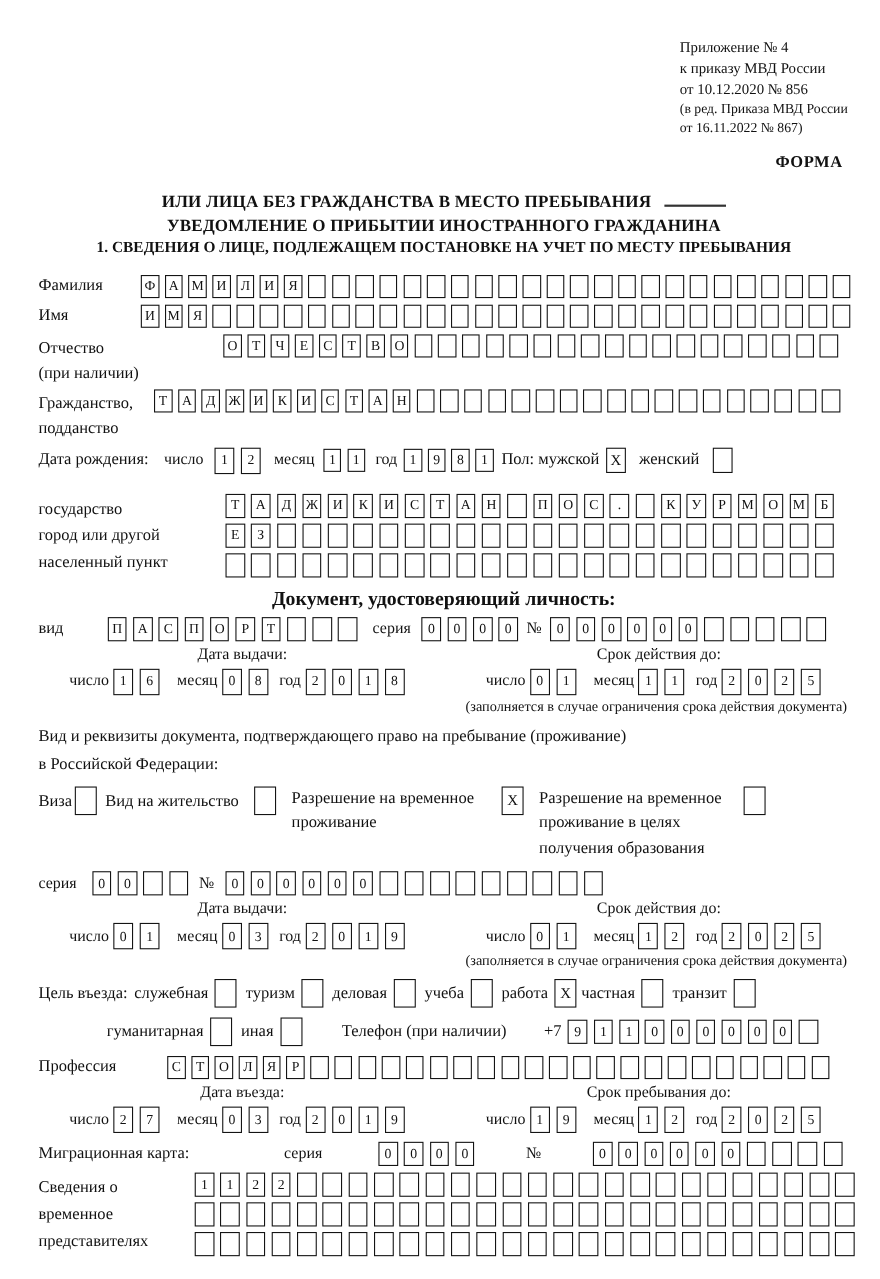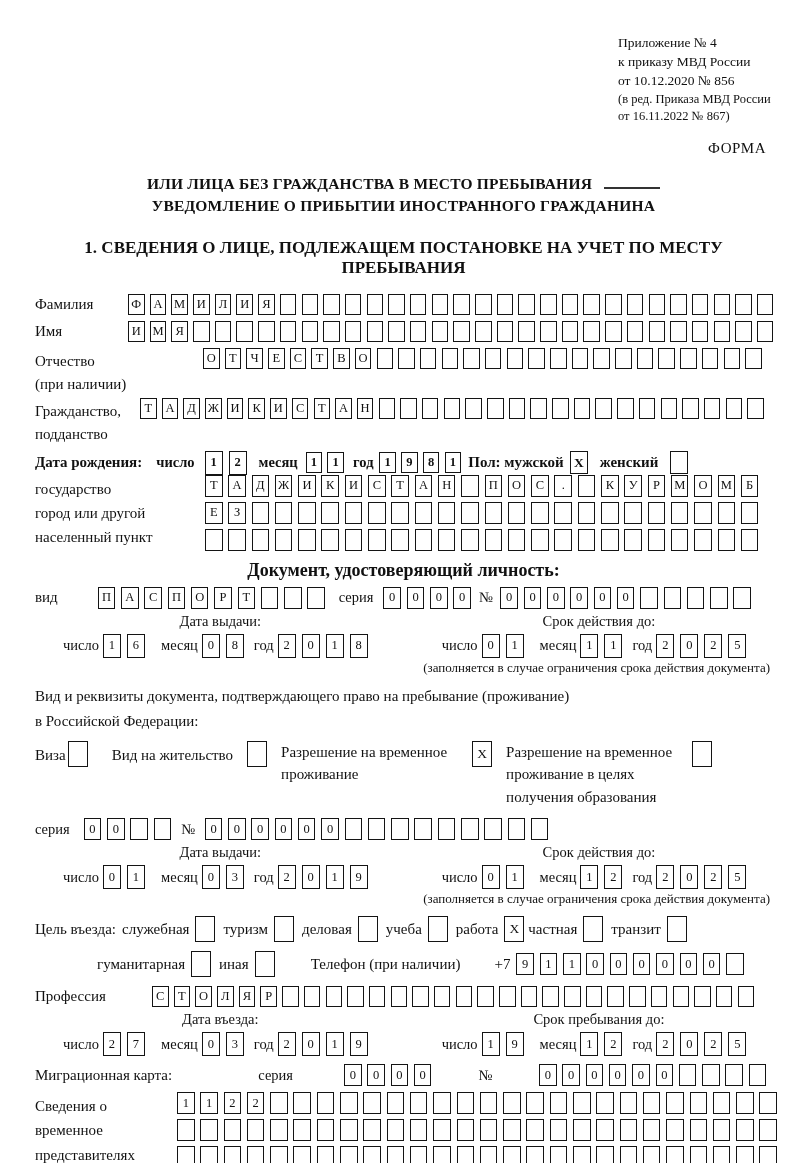--- a/index.html
+++ b/index.html
@@ -2,24 +2,24 @@
 <html><head>
 <meta charset="utf-8">
 <style>
   html,body{margin:0;padding:0;background:#fff;}
   body{width:800px;height:1163px;font-family:"Liberation Serif","DejaVu Serif",serif;color:#111;overflow:hidden;}
   .page{box-sizing:border-box;width:800px;height:1163px;padding:34px 28px 10px 35px;}
 
   
   .appendix{margin-left:583px;font-size:13.5px;line-height:1.4;}
   .appendix .amend{font-size:12.5px;}
-  .forma{margin-top:14px;text-align:right;padding-right:6px;font-weight:normal;font-size:15px;letter-spacing:.5px;}
+  .forma{margin-top:14px;text-align:right;padding-right:6px;font-weight:bold;font-size:15px;letter-spacing:.5px;}
   .title{margin-top:16px;text-align:center;font-weight:bold;font-size:15.5px;line-height:1.45;letter-spacing:.2px;}
   .title-underline{display:inline-block;width:56px;border-bottom:2px solid #333;margin-left:12px;vertical-align:baseline;}
-  .section1{margin-top:20px;text-align:center;font-weight:bold;font-size:17px;}
+  .section1{text-align:center;font-weight:bold;font-size:14px;}
 
   
   .formbody{margin-top:16px;font-size:15px;}
   .frow{display:flex;align-items:flex-start;margin-bottom:6px;}
   .flabel{flex:none;padding-top:2px;}
   .flabel2 div{line-height:1.55;}
   .cells{display:flex;flex:none;}
   .cell{box-sizing:border-box;flex:none;width:16.5px;height:21px;border:1.6px solid #141414;margin-right:5.2px;
         display:flex;align-items:center;justify-content:center;font-size:12.5px;background:#fff;}
   .cells.wide .cell{width:17.5px;height:22px;margin-right:5.8px;}
@@ -211,21 +211,21 @@
           <span class="cell"></span>
           <span class="cell"></span>
           <span class="cell"></span>
           <span class="cell"></span>
           <span class="cell"></span>
           <span class="cell"></span>
           <span class="cell"></span>
         </div>
     </div>
 
-    <div class="frow inline-row" style="margin-bottom:0;font-weight:bold;">
+    <div class="frow inline-row" style="margin-bottom:18px;">
       <span>Дата рождения:</span>
       <span class="sm" style="margin:0 10px 0 14px">число</span>
       <div class="cells dg-row">
           <span class="cell">1</span>
           <span class="cell">2</span>
         </div>
       <span class="sm" style="margin:0 8px 0 6px">месяц</span>
       <div class="cells">
           <span class="cell">1</span>
           <span class="cell">1</span>
@@ -419,21 +419,21 @@
     <div class="note">(заполняется в случае ограничения срока действия документа)</div>
 
     <div class="intro">
       <div>Вид и реквизиты документа, подтверждающего право на пребывание (проживание)</div>
       <div>в Российской Федерации:</div>
     </div>
 
     <div class="opts-row">
       <span style="padding-top:6px">Виза</span>
       <span class="checkbox" style="margin-left:2px"></span>
-      <span style="padding-top:6px;margin-left:24px">Вид на жительство</span>
+      <span style="padding-top:6px;margin-left:8px">Вид на жительство</span>
       <span class="checkbox" style="margin-left:14px"></span>
       <span class="opt-label-c" style="width:185px;margin-left:14px">Разрешение на временное проживание</span>
       <span class="checkbox" style="margin-left:6px">X</span>
       <span class="opt-label-c" style="width:178px;margin-left:14px">Разрешение на временное проживание в целях получения образования</span>
       <span class="checkbox" style="margin-left:8px"></span>
     </div>
 
     <div class="frow inline-row" style="margin:10px 0 4px 0;">
       <span class="sm" style="margin-right:14px">серия</span>
       <div class="cells wide">

